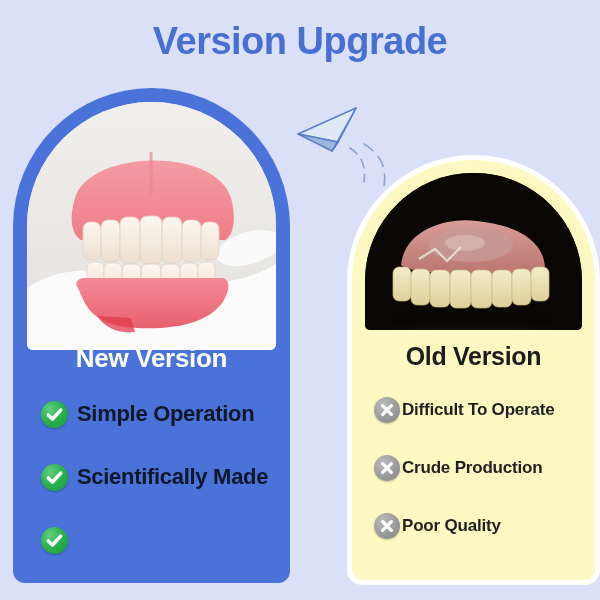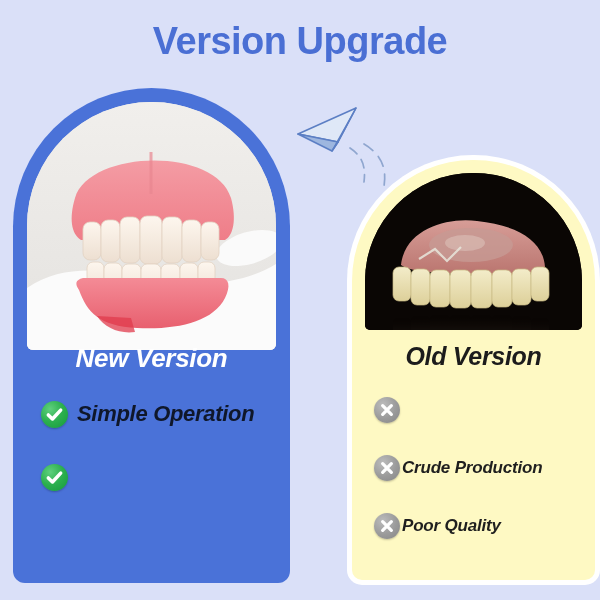--- a/index.html
+++ b/index.html
@@ -14,21 +14,21 @@
   
   .title{
     position:absolute;left:0;top:20px;width:600px;
     text-align:center;
     font-size:38px;font-weight:bold;
     letter-spacing:-0.5px;
     color:#4a6fd4;
   }
 
   
-  .card{position:absolute;box-sizing:border-box;font-style:italic;}
+  .card{position:absolute;box-sizing:border-box;}
   .card .photo{position:absolute;overflow:hidden;}
 
   
   #card-new{
     left:13px;top:88px;width:277px;height:495px;
     background:#4a72d8;
     border-radius:139px 139px 12px 12px;
   }
   #card-new .photo{
     left:14px;top:14px;width:249px;height:248px;
@@ -174,20 +174,28 @@
 
       <div class="row">
         <span class="badge badge-ok">
           <svg viewBox="0 0 24 24">
               <path d="M6.5 12.4 L10.2 16 L17.5 8.1" fill="none" stroke="#ffffff" stroke-width="3.1" stroke-linecap="round" stroke-linejoin="round"></path>
             </svg>
         </span>
         <span class="txt">Simple Operation</span>
       </div>
 
+      <div class="row">
+        <span class="badge badge-ok">
+          <svg viewBox="0 0 24 24">
+              <path d="M6.5 12.4 L10.2 16 L17.5 8.1" fill="none" stroke="#ffffff" stroke-width="3.1" stroke-linecap="round" stroke-linejoin="round"></path>
+            </svg>
+        </span>
+        <span class="txt">Scientifically Made</span>
+      </div>
 
       <div class="row">
         <span class="badge badge-ok">
           <svg viewBox="0 0 24 24">
               <path d="M6.5 12.4 L10.2 16 L17.5 8.1" fill="none" stroke="#ffffff" stroke-width="3.1" stroke-linecap="round" stroke-linejoin="round"></path>
             </svg>
         </span>
       </div>
 
     </div>
@@ -248,20 +256,21 @@
     <div class="label">Old Version</div>
 
     <div class="list">
 
       <div class="row">
         <span class="badge badge-no">
           <svg viewBox="0 0 24 24">
               <path d="M8 8 L16 16 M16 8 L8 16" fill="none" stroke="#ffffff" stroke-width="3" stroke-linecap="round"></path>
             </svg>
         </span>
+        <span class="txt">Difficult To Operate</span>
       </div>
 
       <div class="row">
         <span class="badge badge-no">
           <svg viewBox="0 0 24 24">
               <path d="M8 8 L16 16 M16 8 L8 16" fill="none" stroke="#ffffff" stroke-width="3" stroke-linecap="round"></path>
             </svg>
         </span>
         <span class="txt">Crude Production</span>
       </div>

